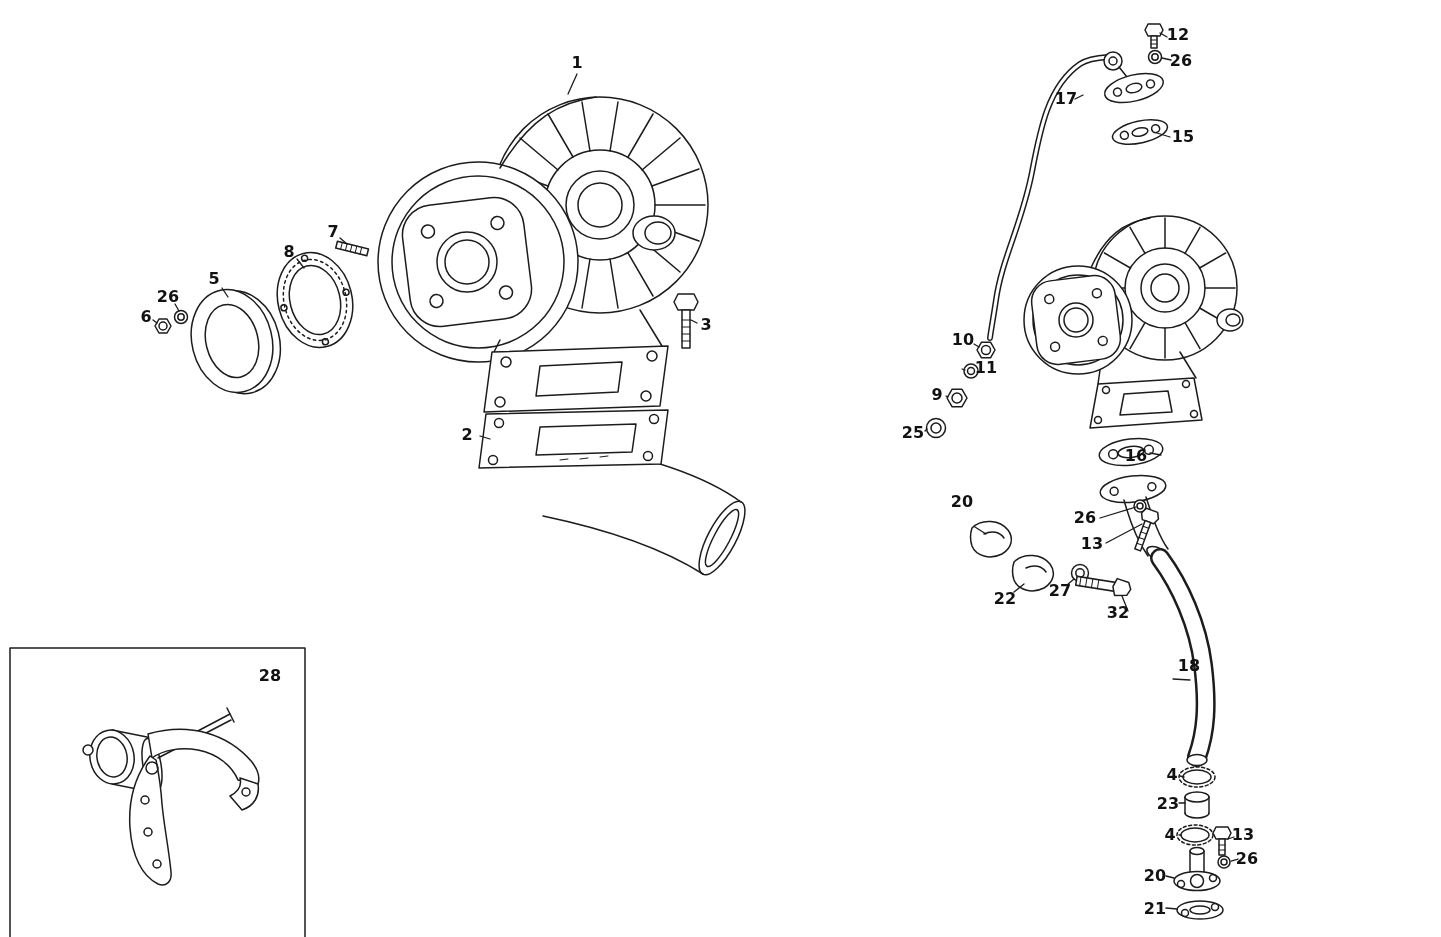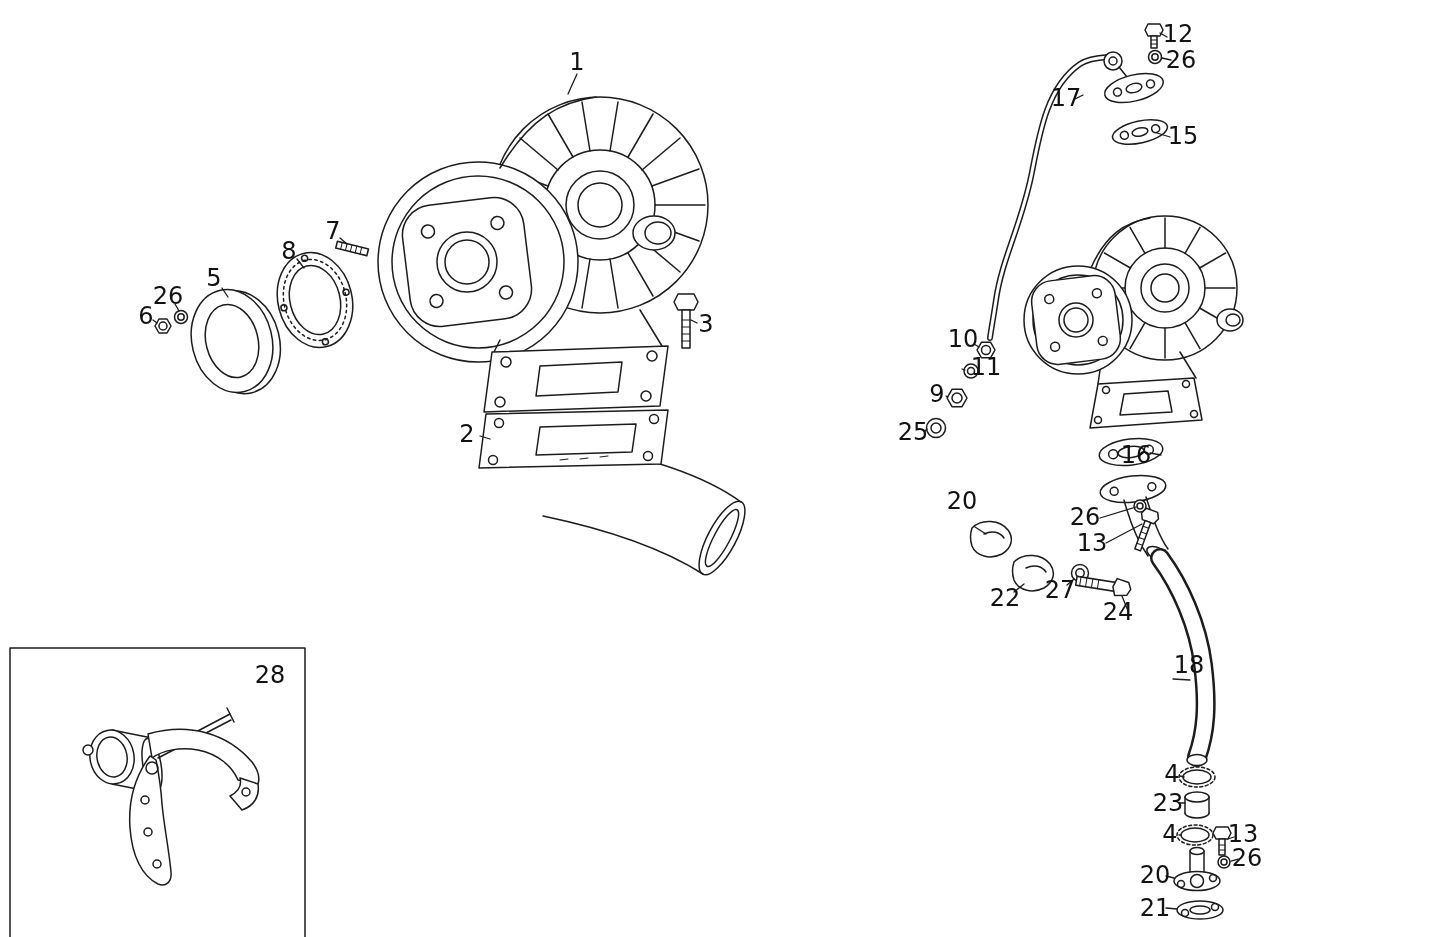--- a/index.html
+++ b/index.html
@@ -3,22 +3,22 @@
 <meta charset="utf-8">
 <style>
   html,body{margin:0;padding:0;background:#ffffff;}
   .stage{position:relative;width:1441px;height:937px;background:#ffffff;overflow:hidden;}
   .stage svg{position:absolute;left:0;top:0;}
   .callout-layer{position:absolute;left:0;top:0;width:100%;height:100%;pointer-events:none;}
   .callout{
     position:absolute;
     transform:translate(-50%,-50%);
     font-family:"DejaVu Sans","Liberation Sans",sans-serif;
-    font-weight:400;
-    font-size:24px;
+    font-weight:700;
+    font-size:16px;
     color:#121212;
     white-space:nowrap;
     user-select:none;
   }
 </style>
 </head>
 <body>
 
 <div class="stage">
 
@@ -361,21 +361,21 @@
       <span class="callout" style="left: 963px; top: 339px; text-align: right;">10</span>
       <span class="callout" style="left: 986px; top: 367px;">11</span>
       <span class="callout" style="left: 937px; top: 394px;">9</span>
       <span class="callout" style="left: 913px; top: 432px;">25</span>
       <span class="callout" style="left: 1136px; top: 455px; text-align: center;">16</span>
       <span class="callout" style="left: 1085px; top: 517px;">26</span>
       <span class="callout" style="left: 1092px; top: 543px;">13</span>
       <span class="callout" style="left: 962px; top: 501px;">20</span>
       <span class="callout" style="left: 1005px; top: 598px;">22</span>
       <span class="callout" style="left: 1060px; top: 590px;">27</span>
-      <span class="callout" style="left: 1118px; top: 612px;">24</span>
+      <span class="callout" style="left: 1118px; top: 612px;">32</span>
       <span class="callout" style="left: 1166px; top: 665px; margin-left: 23px;">18</span>
       <span class="callout" style="left: 1172px; top: 774px;">4</span>
       <span class="callout" style="left: 1168px; top: 803px;">23</span>
       <span class="callout" style="left: 1170px; top: 834px;">4</span>
       <span class="callout" style="left: 1243px; top: 834px;">13</span>
       <span class="callout" style="left: 1247px; top: 858px;">26</span>
       <span class="callout" style="left: 1155px; top: 875px;">20</span>
       <span class="callout" style="left: 1155px; top: 908px;">21</span>
     </div>
 

